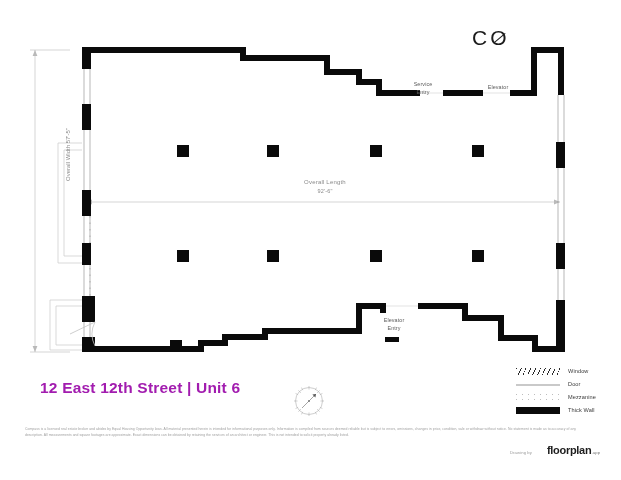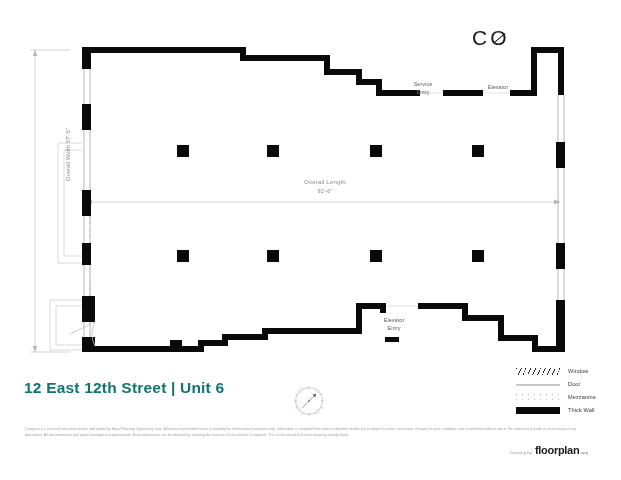--- a/index.html
+++ b/index.html
@@ -23,22 +23,22 @@
   }
   .brand .o-wrap{position:relative;display:inline-block;}
   .brand .slash{
     position:absolute;left:50%;top:50%;
     width:14px;height:1.4px;background:#1b1b1b;
     transform:translate(-50%,-50%) rotate(-40deg);
   }
 
   
   .title{
-    position:absolute;left:24px;top:379px;
-    font-size:15.5px;font-weight:700;letter-spacing:.2px;color:#0f766e;
+    position:absolute;left:40px;top:379px;
+    font-size:15.5px;font-weight:700;letter-spacing:.2px;color:#a21caf;
     white-space:nowrap;
   }
 
   
   .dimlabel{position:absolute;text-align:center;color:#8a8a8a;font-size:6px;line-height:1.5;letter-spacing:.2px;}
   .dimlabel .v{font-size:5.5px;}
   .vdim{
     position:absolute;left:8px;top:150px;
     transform:rotate(-90deg);transform-origin:center center;
     width:120px;text-align:center;color:#8a8a8a;font-size:6px;line-height:1.5;
@@ -69,21 +69,21 @@
   .disclaimer{
     position:absolute;left:25px;top:427px;width:560px;
     font-size:3.4px;line-height:1.75;color:#9e9e9e;letter-spacing:.05px;
     text-align:left;
   }
   .drawnby{
     position:absolute;left:510px;top:444px;
     display:flex;align-items:flex-end;
   }
   .drawnby .by{font-size:4.2px;color:#9b9b9b;margin-right:3px;margin-bottom:1.5px;letter-spacing:.1px;}
-  .drawnby .fp{font-size:11px;font-weight:700;color:#1d1d1d;letter-spacing:-.3px;}
+  .drawnby .fp{font-size:11px;font-weight:700;color:#1d1d1d;letter-spacing:-.3px;margin-left:12px;}
   .drawnby .sfx{font-size:4.2px;color:#7b7b7b;margin-bottom:1.5px;margin-left:.5px;}
 
   .plansvg{position:absolute;left:0;top:0;}
   .compass-rose{position:absolute;left:289px;top:381px;}
 </style>
 </head>
 <body>
 
 <div id="page">
 

